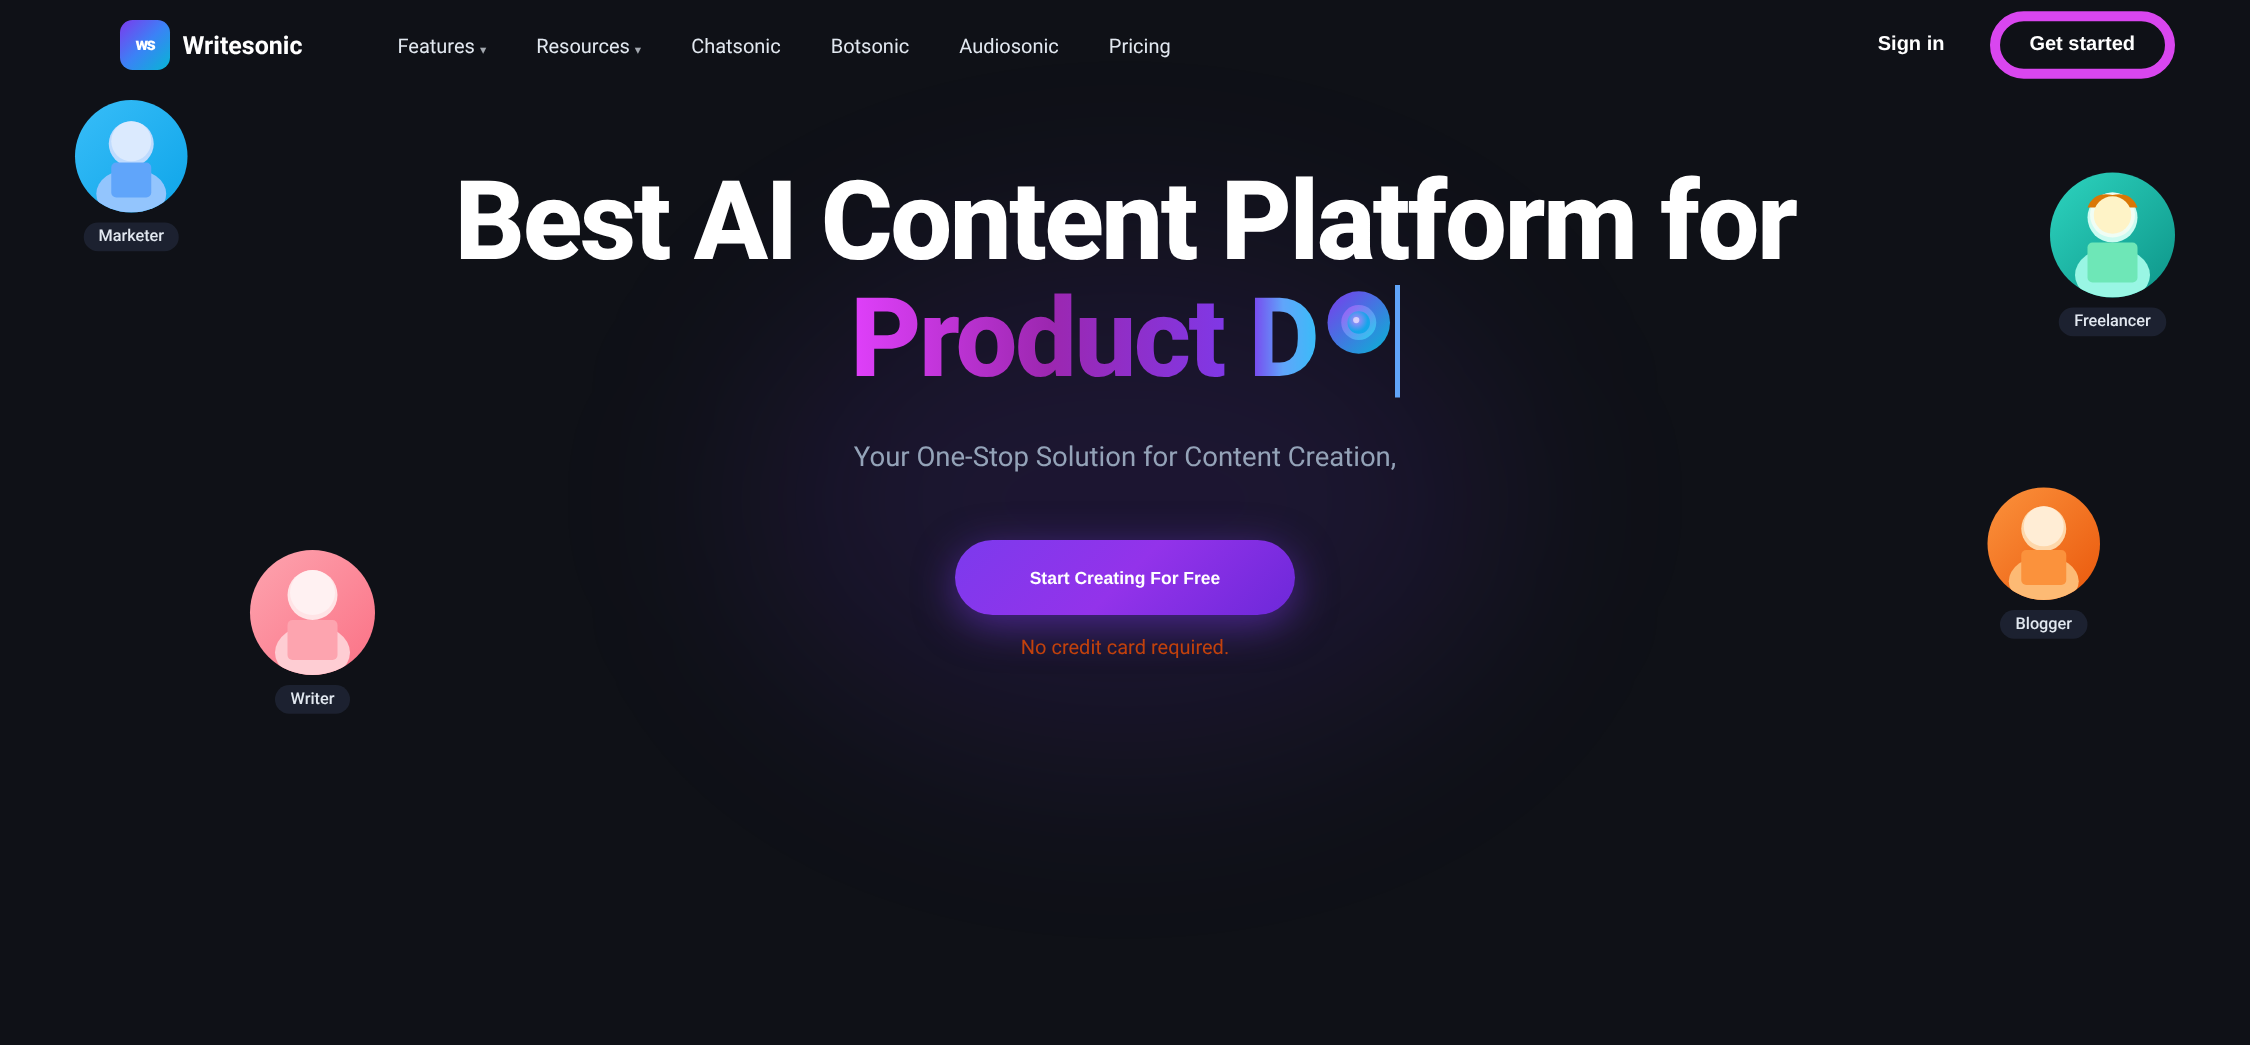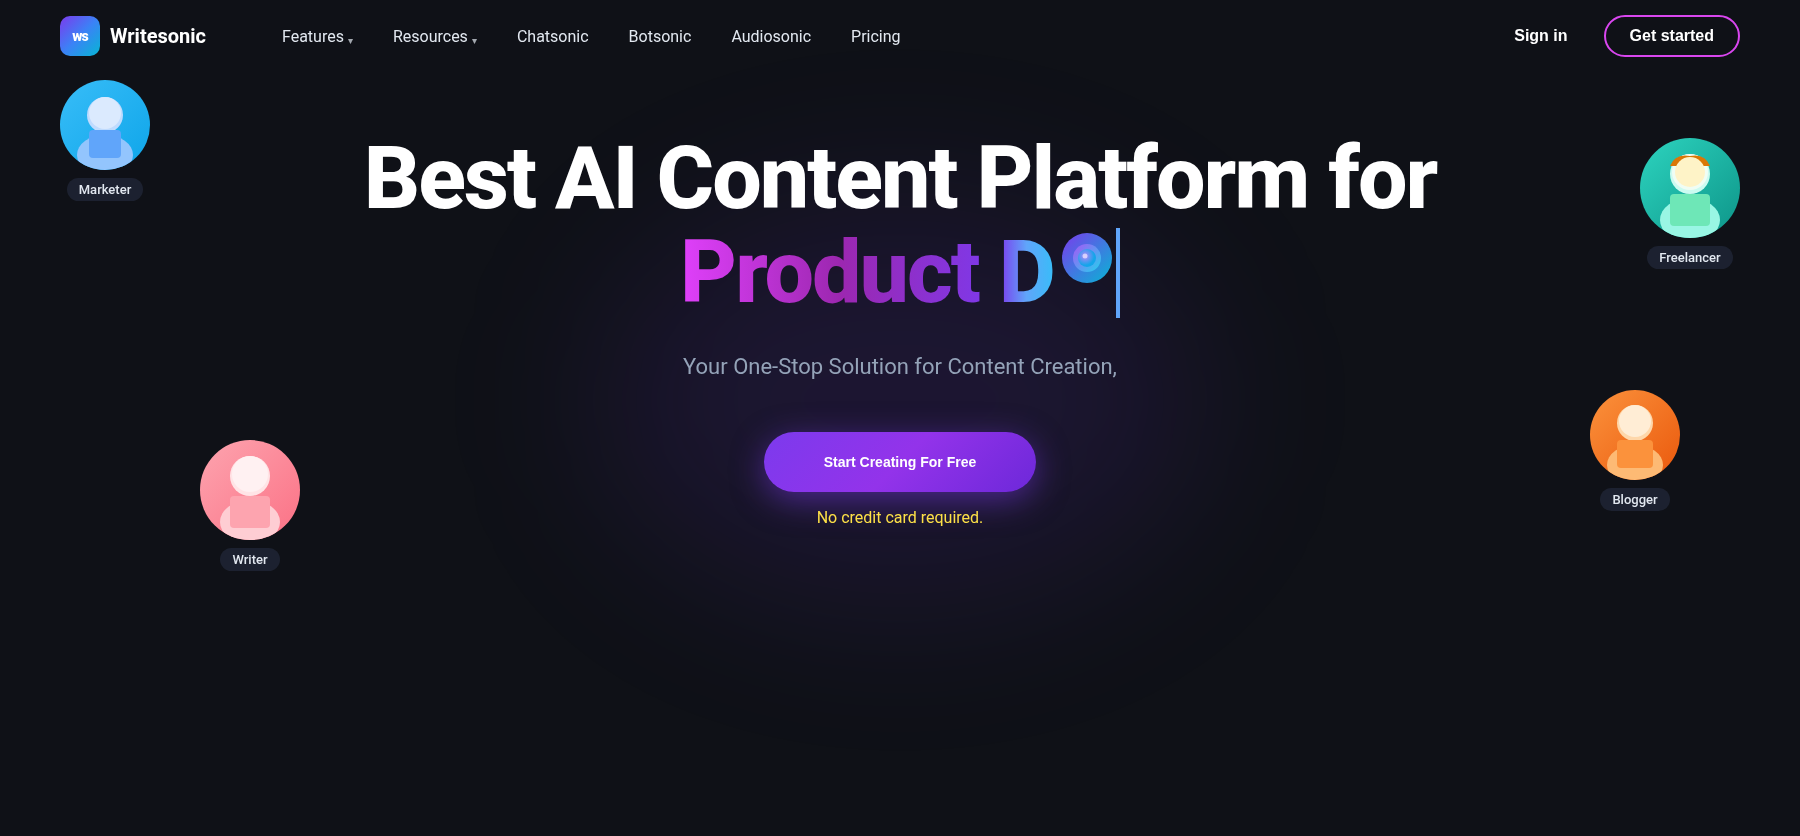--- a/index.html
+++ b/index.html
@@ -19,20 +19,21 @@
     }
 
     
     .navbar {
       display: flex;
       align-items: center;
       padding: 4px 60px;
       height: 72px;
       position: relative;
       z-index: 10;
+      margin-left: 36px;
     }
 
     .logo-area {
       display: flex;
       align-items: center;
       gap: 10px;
       margin-right: 60px;
     }
 
     .logo-icon {
@@ -90,21 +91,21 @@
       font-size: 16px;
       font-weight: 600;
       cursor: pointer;
       background: none;
       border: none;
       padding: 8px 16px;
     }
 
     .get-started-btn {
       background: transparent;
-      border: 2px solid #d946ef;
+      border: 8px solid #d946ef;
       color: #ffffff;
       padding: 10px 24px;
       border-radius: 50px;
       font-size: 16px;
       font-weight: 700;
       cursor: pointer;
     }
 
     
     .hero {
@@ -206,21 +207,21 @@
       font-weight: 700;
       padding: 22px 60px;
       border-radius: 50px;
       border: none;
       cursor: pointer;
       box-shadow: 0 8px 32px rgba(124, 58, 237, 0.5);
     }
 
     .no-cc-text {
       margin-top: 16px;
-      color: #fde047;
+      color: #c2410c;
       font-size: 16px;
     }
 
     
     .avatar-float {
       position: absolute;
       display: flex;
       flex-direction: column;
       align-items: center;
       gap: 8px;

